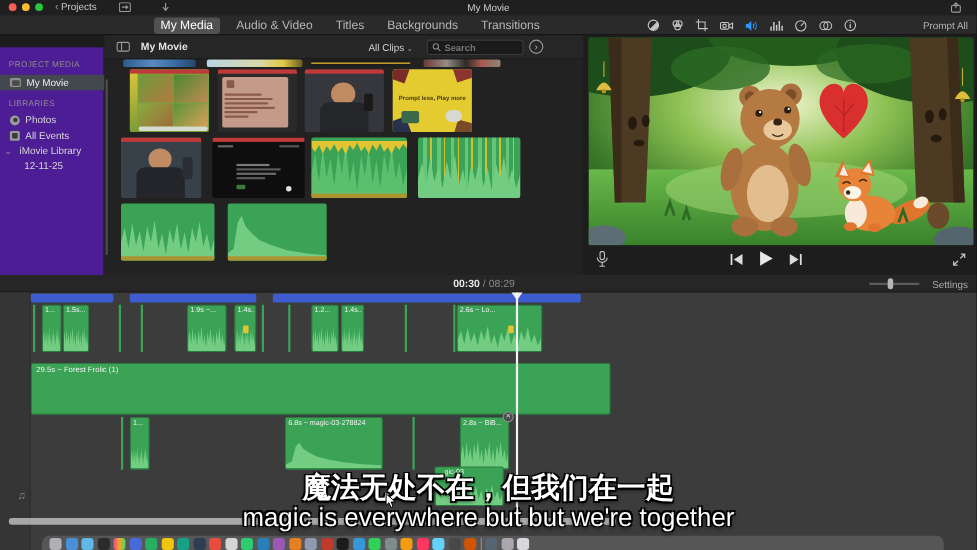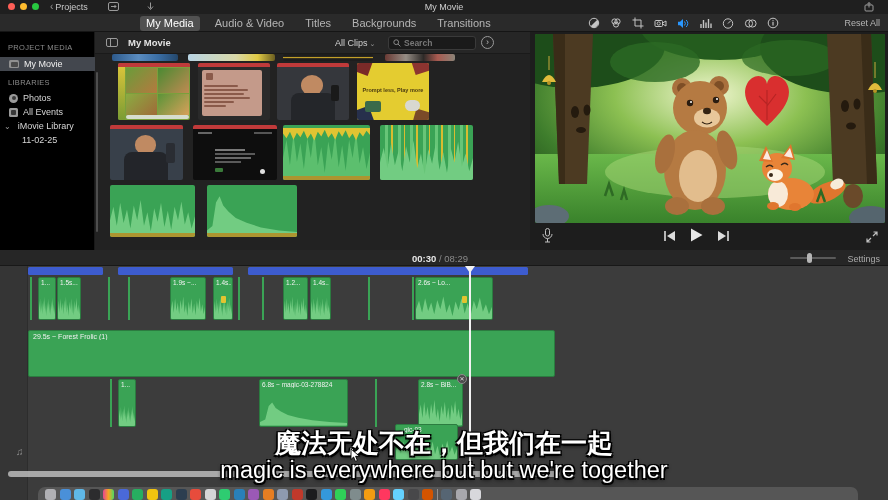--- a/index.html
+++ b/index.html
@@ -18,21 +18,21 @@
   
   #tabbar{left:0;top:14px;width:888px;height:18px;background:#2a2a2a;border-bottom:1px solid #151515;z-index:5;}
   #tabs{left:140px;top:2px;display:flex;gap:9px;align-items:center;height:14px;}
   .tab{font-size:11px;color:#b5b5b5;padding:1.5px 6px;border-radius:3px;white-space:nowrap;}
   .tab.active{background:#515151;color:#fff;}
   #vtools{left:588px;top:3px;display:flex;gap:10px;align-items:center;}
   #vtools svg{display:block;}
   #reset-all{right:8px;top:4px;font-size:9px;color:#b5b5b5;}
 
   
-  #sidebar{left:0;top:32px;width:95px;height:218px;background:#000000;border-right:1px solid #191919;}
+  #sidebar{left:0;top:43px;width:95px;height:218px;background:#4c1d95;border-right:1px solid #191919;}
   .side-h{font-size:7.5px;color:#8b8b8b;letter-spacing:.3px;}
   .side-row{display:flex;align-items:center;gap:5px;font-size:9px;color:#d6d6d6;height:14px;padding-left:9px;}
   .side-row.sel{background:#43474e;color:#f0f0f0;}
   .sico{width:10px;height:8px;border-radius:1.5px;background:#8f8f8f;position:relative;flex:none;}
   .sico.film:before{content:"";position:absolute;left:1.5px;top:1.5px;right:1.5px;bottom:1.5px;background:#4a4a4a;border-radius:1px;}
   .sico.round{width:9px;height:9px;border-radius:50%;background:#9a9a9a;}
   .sico.round:before{content:"";position:absolute;left:2.5px;top:2.5px;width:4px;height:4px;border-radius:50%;background:#3a3a3a;}
   .sico.sq{width:9px;height:9px;background:#9a9a9a;}
   .sico.sq:before{content:"";position:absolute;left:2px;top:2px;width:5px;height:5px;background:#3a3a3a;border-radius:1px;}
   .disclo{color:#9a9a9a;font-size:8px;margin-right:2px;}
@@ -193,21 +193,21 @@
             <circle cx="8.5" cy="5.5" r="3.6" fill="none" stroke="#c4c4c4"></circle>
           </svg>
         </span>
       <span>
           <svg width="12" height="12" viewBox="0 0 12 12">
             <circle cx="6" cy="6" r="4.8" fill="none" stroke="#c4c4c4"></circle>
             <path d="M6,5 V8.6 M6,3.2 V4.2" stroke="#c4c4c4" fill="none" stroke-width="1.2"></path>
           </svg>
         </span>
     </div>
-    <div id="reset-all" class="abs">Reset All</div>
+    <div id="reset-all" class="abs">Prompt All</div>
   </div>
 
   <div id="sidebar" class="abs">
     <div class="side-h abs" style="left:8px;top:11px">PROJECT MEDIA</div>
     <div class="side-row sel abs" style="left:0;top:25px;width:95px">
       <span class="sico film"></span>
       <span>My Movie</span>
     </div>
     <div class="side-h abs" style="left:8px;top:46px">LIBRARIES</div>
     <div class="side-row abs" style="left:0;top:59px;width:95px">
@@ -216,21 +216,21 @@
     </div>
     <div class="side-row abs" style="left:0;top:73px;width:95px">
       <span class="sico sq"></span>
       <span>All Events</span>
     </div>
     <div class="side-row abs" style="left:0;top:87px;width:95px;padding-left:4px">
       <span class="disclo">⌄</span>
       <span>iMovie Library</span>
     </div>
     <div class="side-row abs" style="left:0;top:101px;width:95px;padding-left:22px">
-      <span>11-02-25</span>
+      <span>12-11-25</span>
     </div>
   </div>
 
   <div id="browser" class="abs">
     <div id="bheader" class="abs">
       <div id="pane-toggle" class="abs"></div>
       <div id="btitle" class="abs">My Movie</div>
       <div id="bfilter" class="abs"><span>All Clips</span><span class="chev">⌄</span></div>
       <div id="bsearch" class="abs">
         <svg width="8" height="8" viewBox="0 0 8 8">

